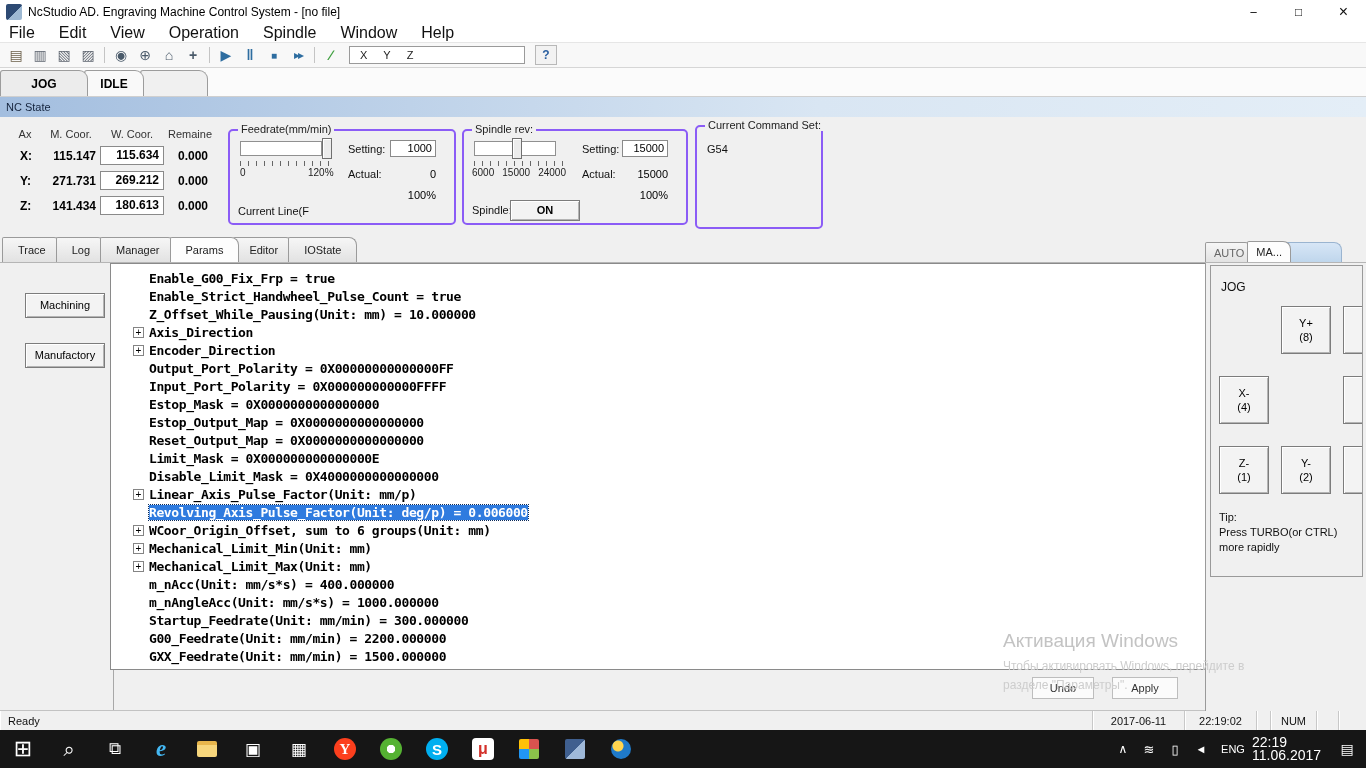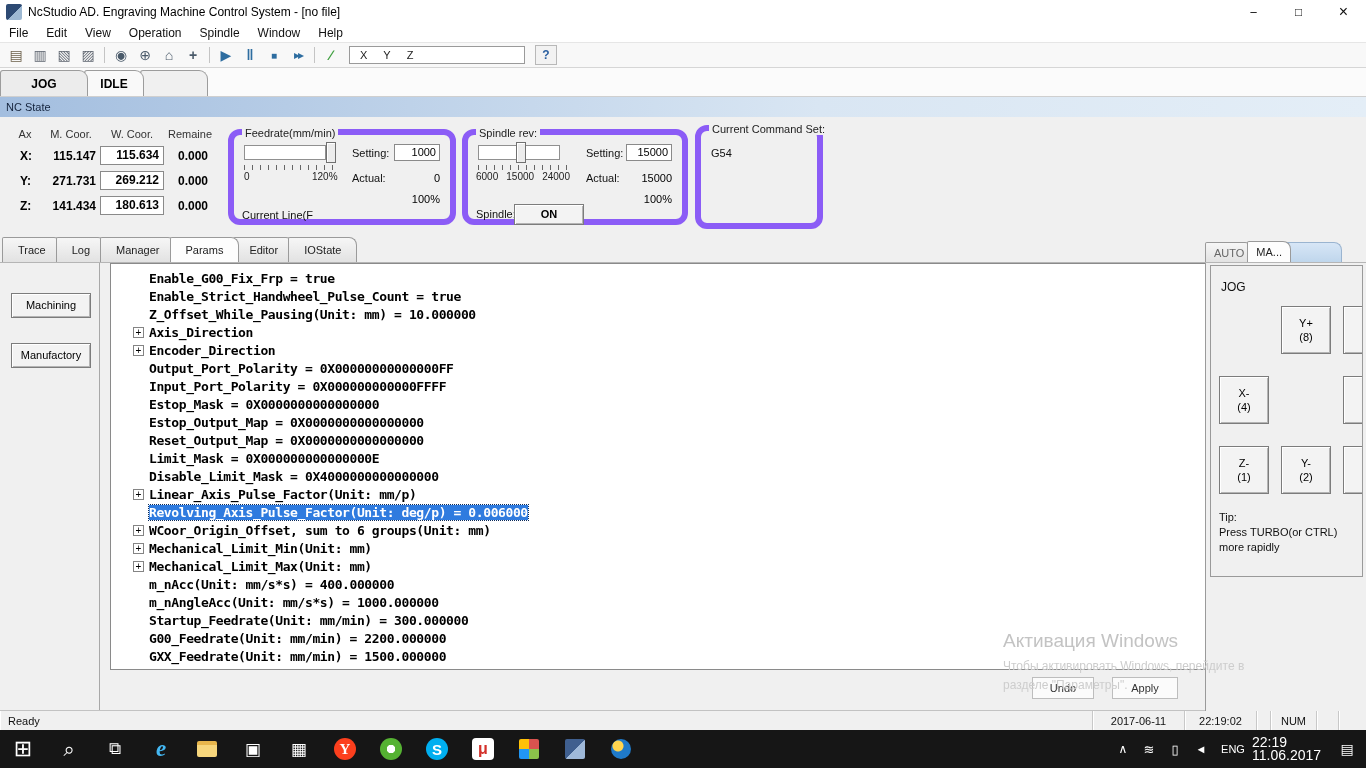--- a/index.html
+++ b/index.html
@@ -11,21 +11,21 @@
   .titlebar{height:24px;background:#ffffff;display:flex;align-items:center;padding-left:6px;font-size:12px;color:#000;flex:none;}
   .app-icon{width:16px;height:16px;margin-right:6px;background:linear-gradient(135deg,#2d4a73 0 55%,#9db8d2 55%);border-radius:2px;flex:none;}
   .title-text{white-space:nowrap;}
   .win-controls{margin-left:auto;display:flex;height:24px;}
   .wc{width:45px;height:24px;display:flex;align-items:center;justify-content:center;font-size:13px;color:#111;}
   .wc-min::before{content:"−";}
   .wc-max::before{content:"□";font-size:12px;}
   .wc-close::before{content:"×";font-size:16px;}
 
   
-  .menubar{height:19px;background:#fff;display:flex;align-items:center;font-size:12px;flex:none;border-bottom:1px solid #e6e6e6;}
+  .menubar{height:19px;background:#fff;display:flex;align-items:center;font-size:16px;flex:none;border-bottom:1px solid #e6e6e6;gap:6px;}
   .menu-item{padding:0 9px;height:100%;display:flex;align-items:center;color:#111;}
 
   
   .toolbar{height:25px;background:#f8f8f8;border-bottom:1px solid #d6d6d6;display:flex;align-items:center;padding-left:4px;flex:none;}
   .tb-icons{display:flex;align-items:center;}
   .tool-icon{width:24px;height:22px;display:flex;align-items:center;justify-content:center;font-size:14px;color:#666;}
   .coord-display{width:176px;height:18px;background:#fff;border:1px solid #9a9a9a;display:flex;align-items:center;gap:16px;padding-left:10px;font-size:11px;color:#222;margin-left:6px;}
   .help-btn{width:22px;height:20px;border:1px solid #b8b8b8;background:#f2f2f2;margin-left:10px;display:flex;align-items:center;justify-content:center;font-size:12px;color:#2a5fa0;font-weight:bold;}
 
   
@@ -43,21 +43,21 @@
   .coords{position:absolute;left:8px;top:8px;width:212px;}
   .chead,.crow{display:grid;grid-template-columns:34px 58px 64px 52px;align-items:center;}
   .chead{font-size:11px;color:#333;height:18px;}
   .chead span{text-align:center;}
   .crow{height:25px;font-size:12px;font-weight:bold;color:#000;}
   .c-axis{padding-left:12px;}
   .c-m{text-align:right;padding-right:4px;}
   .wbox{background:#fff;border:1px solid #8a8a8a;height:19px;line-height:17px;text-align:right;padding-right:4px;font-size:12px;font-weight:bold;}
   .c-rem{text-align:right;padding-right:8px;}
 
-  .gbox{position:absolute;border:6px solid #8b5cf6;border-radius:12px;background:#f0f0f0;}
+  .gbox{position:absolute;border:2px solid #8b5cf6;border-radius:5px;background:#f0f0f0;}
   .legend{position:absolute;top:-8px;left:8px;background:#f0f0f0;padding:0 3px;font-size:11px;color:#222;white-space:nowrap;}
   .fs-feed{left:228px;top:12px;width:228px;height:96px;}
   .fs-spin{left:462px;top:12px;width:226px;height:96px;}
   .fs-cmd{left:695px;top:8px;width:128px;height:104px;}
   .groove{position:absolute;left:10px;top:10px;width:82px;height:15px;background:#fff;border:1px solid #909090;}
   .thumb{position:absolute;top:7px;width:10px;height:21px;background:#ececec;border:1px solid #707070;box-shadow:inset 1px 1px 0 #fff;}
   .ticks{position:absolute;left:10px;top:30px;width:96px;height:5px;background:repeating-linear-gradient(90deg,#666 0 1px,transparent 1px 8px);}
   .scale-lbl{position:absolute;font-size:10px;color:#222;}
   .sticks{position:absolute;left:8px;top:36px;width:94px;display:flex;justify-content:space-between;font-size:10px;color:#222;}
   .glbl{position:absolute;font-size:11px;color:#111;}
@@ -71,21 +71,21 @@
   .btabs{display:flex;align-items:flex-end;padding-left:2px;}
   .btab{height:20px;padding:12px 15px;display:flex;align-items:center;font-size:11px;color:#222;background:linear-gradient(#f6f6f6,#e2e2e2);border:1px solid #9a9a9a;border-bottom:none;border-radius:2px 8px 0 0;margin-right:-6px;}
   .btab.active{background:#fdfdfd;height:21px;z-index:5;}
   .rtabs{position:absolute;left:1205px;bottom:0;display:flex;align-items:flex-end;}
   .rtabs .btab{padding:0 8px;}
   .rauto{color:#666;}
   .rfill{width:62px;height:20px;background:linear-gradient(#d7e6f6,#bfd6ec);border:1px solid #9ab4d0;border-bottom:none;border-radius:2px 8px 0 0;margin-left:-5px;}
 
   
   .main{height:448px;position:relative;background:#f0f0f0;flex:none;border-top:1px solid #b5b5b5;}
-  .sidebar{position:absolute;left:0;top:0;width:100px;height:100%;border-right:1px solid #a8a8a8;}
+  .sidebar{position:absolute;left:14px;top:0;width:100px;height:100%;border-right:1px solid #a8a8a8;}
   .side-btn{position:absolute;left:11px;width:80px;height:25px;font-size:11px;text-align:center;line-height:23px;color:#000;}
   .side-machining{top:30px;}
   .side-manufactory{top:80px;}
 
   .params-box{position:absolute;left:110px;top:0;width:1213px;height:407px;background:#fff;border:1px solid #8a8a8a;overflow:hidden;}
   .params-rows{padding-top:5px;}
   .prow{height:18px;display:flex;align-items:center;padding-left:22px;}
   .plus{width:11px;height:11px;margin-right:5px;flex:none;border:1px solid #848484;background:#fff;font-size:10px;line-height:9px;text-align:center;color:#000;visibility:hidden;}
   .plus.show{visibility:visible;}
   .plus.show::before{content:"+";}

